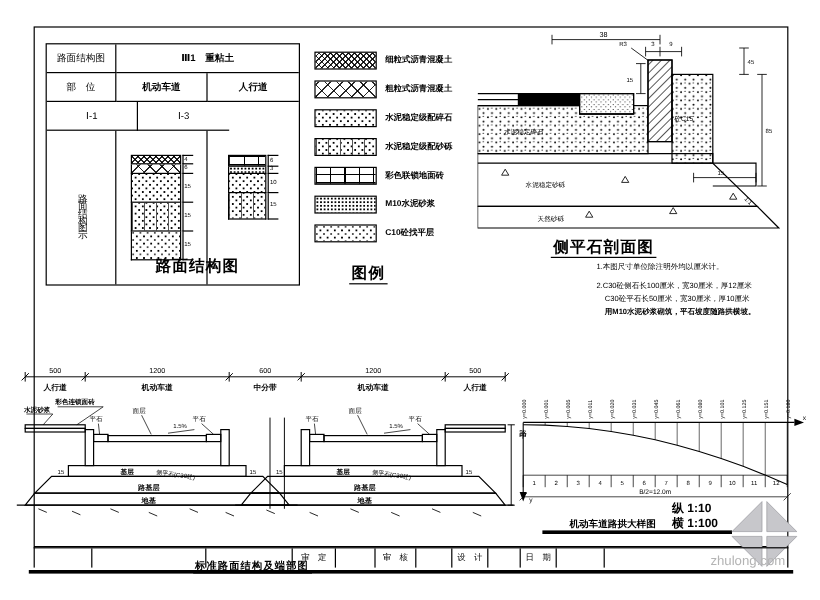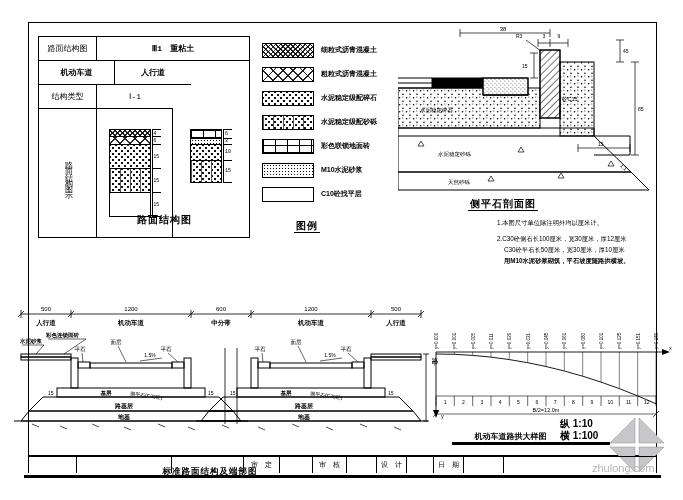--- a/index.html
+++ b/index.html
@@ -1,29 +1,29 @@
 <!DOCTYPE html>
 <html><head>
 <meta charset="utf-8">
 <style>
   * { margin:0; padding:0; box-sizing:border-box; }
   html,body { width:683px; height:500px; }
   body { position:relative; background:#fff; color:#000;
          font-family:"Liberation Sans","DejaVu Sans",sans-serif; overflow:hidden; }
   .abs { position:absolute; }
-  .cap { position:absolute; text-align:center; font-size:10px; font-weight:bold; letter-spacing:1px; }
+  .cap { position:absolute; text-align:center; font-size:13px; font-weight:bold; letter-spacing:1px; }
   .cap.u span { border-bottom:1px solid #000; padding:0 2px 1px; }
   
   .frame { position:absolute; left:28px; top:22px; width:629px; height:434px; border:1.5px solid #000; }
   
   .itable { position:absolute; left:38px; top:36px; width:212px; border:1px solid #000; font-size:8px; }
   .itable .row { display:flex; }
   .itable .c { border-right:1px solid #000; border-bottom:1px solid #000;
                display:flex; align-items:center; justify-content:center; text-align:center; }
-  .itable .c:last-child { border-right:none;font-family:Liberation Mono, monospace; }
+  .itable .c:last-child { border-right:none; }
   .itable .hrow .c { height:24px; }
   .cl { width:58px; } .cv { width:76px; } .cw { width:152px; }
   .drow .c { height:128px; border-bottom:none; }
   .vtext { writing-mode:vertical-rl; text-orientation:upright; letter-spacing:6px; font-size:8px; }
   .stack { display:flex; align-items:flex-start; }
   .stack .lay { width:42px; border:1px solid #000; border-top:none; }
   .stack .lay:first-child { border-top:1px solid #000; }
   .stack .dims { display:flex; flex-direction:column; margin-left:1px; }
   .stack .dims div { border-left:1px solid #000; border-bottom:1px solid #000; font-size:5px;
                      line-height:1; display:flex; align-items:center; padding-left:1px; width:9px; }
@@ -86,26 +86,27 @@
 </svg>
 
 <div class="frame"></div>
 
 <div class="itable">
   <div class="row hrow">
     <div class="c cl">路面结构图</div>
     <div class="c cw" style="font-weight:bold">Ⅲ1　重粘土</div>
   </div>
   <div class="row hrow">
+    <div class="c cl">部　位</div>
     <div class="c cv" style="font-weight:bold">机动车道</div>
     <div class="c cv" style="font-weight:bold">人行道</div>
   </div>
   <div class="row hrow">
-    <div class="c cl">结构类型</div>
     <div class="c cv">Ⅰ-1</div>
+    <div class="c cv">Ⅰ-3</div>
   </div>
   <div class="row drow">
     <div class="c cl">
         <span class="vtext">路面结构图示</span>
       </div>
     <div class="c cv">
       <div class="stack">
         <div>
           <div class="lay p-xh-d" style="height:8px"></div>
           <div class="lay p-xh" style="height:8px"></div>

